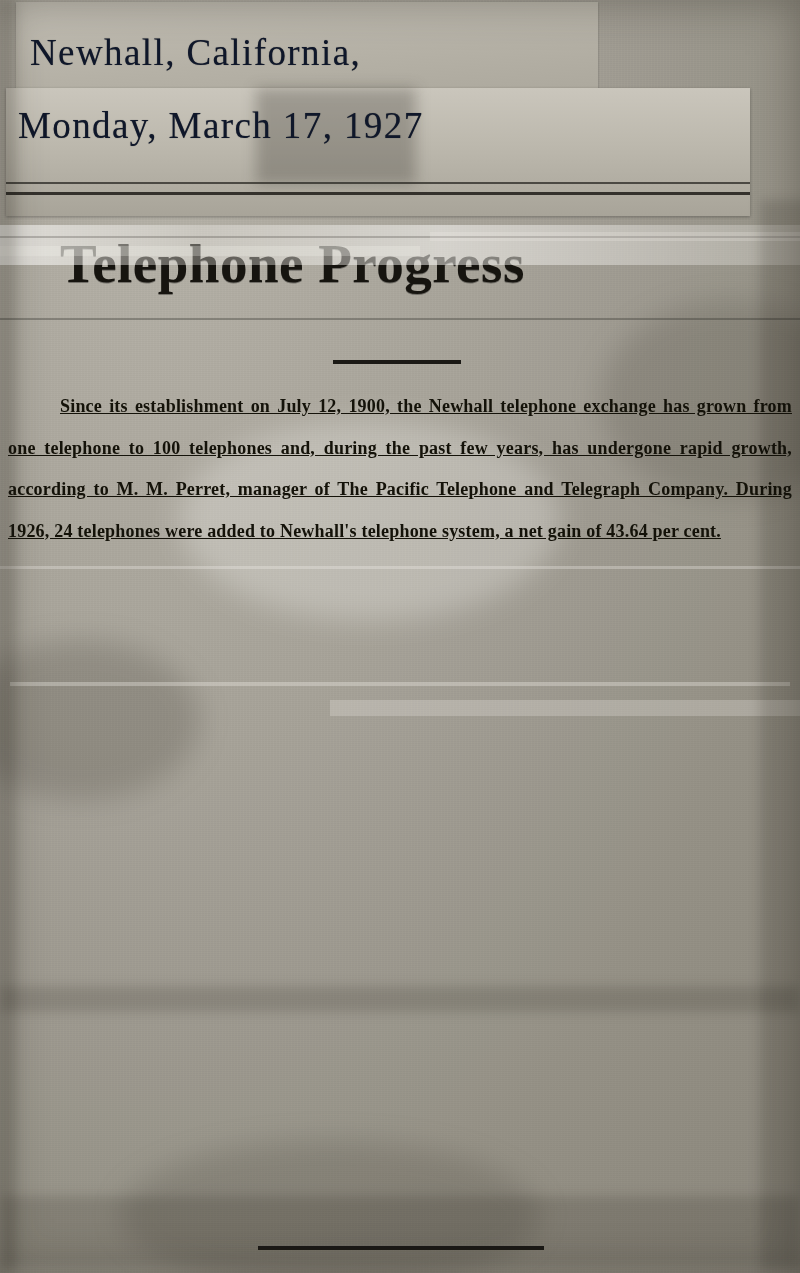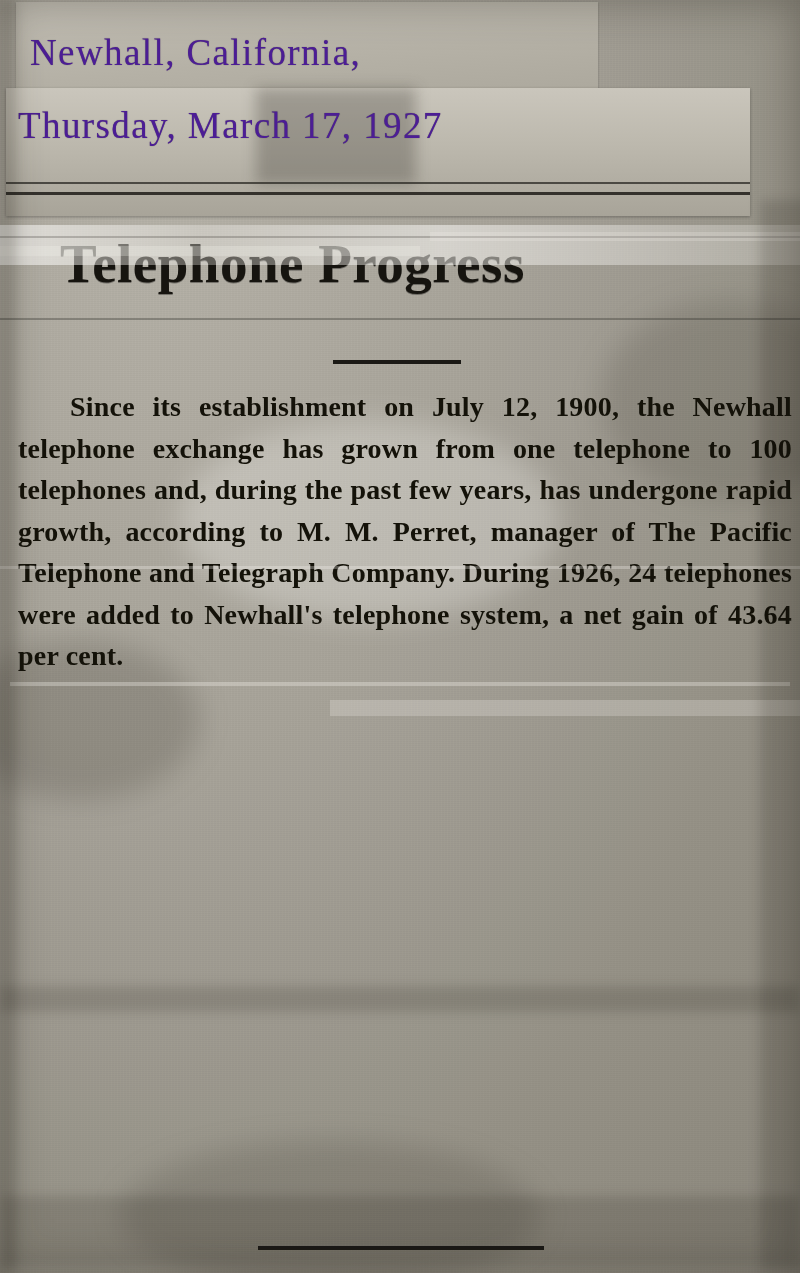--- a/index.html
+++ b/index.html
@@ -74,21 +74,21 @@
     position: absolute;
     left: 250px; top: 0px;
     width: 160px; height: 96px;
     background: rgba(60,56,50,.30);
     filter: blur(7px);
   }
 
   .date-line {
     position: absolute;
     font-family: "Liberation Serif", serif;
-    color: #4c1d95;
+    color: #0f172a;
     font-size: 37px;
     letter-spacing: 1.4px;
     white-space: nowrap;
     text-shadow: 0 0 1px rgba(0,0,0,.45);
   }
   .date-line-1 { left: 30px; top: 31px; }
   .date-line-2 { left: 18px; top: 104px; }
 
   
   .headline {
@@ -130,29 +130,30 @@
     background: #1b1915;
   }
 
   
   .body {
     position: absolute;
     left: 8px; top: 386px;
     width: 784px;
   }
   .para {
-    margin: 0 0 0 10px;
+    margin: 0 0 0 0;
     font-family: "Liberation Serif", serif;
     font-weight: bold;
-    font-size: 28px;
+    font-size: 18px;
     line-height: 41.5px;
     color: #141209;
     text-align: justify;
     text-align-last: left;
     letter-spacing: .2px;
+    text-decoration: underline;
   }
   .para.first { text-indent: 52px; }
   .para.second { text-indent: 52px; margin-top: 6px; }
   .scratch {
     position: absolute;
     pointer-events: none;
     background: rgba(245,243,238,.55);
   }
   .darkband {
     position: absolute;
@@ -182,21 +183,21 @@
   <div class="blotch" style="left:180px; top:420px; width:380px; height:200px; background:rgba(235,233,226,.28); mix-blend-mode:screen;"></div>
 
   <div class="strip-a"></div>
   <div class="strip-b">
     <div class="smudge"></div>
     <div class="rule-thin"></div>
     <div class="rule-thin2"></div>
   </div>
 
   <div class="date-line date-line-1">Newhall, California,</div>
-  <div class="date-line date-line-2">Thursday, March 17, 1927</div>
+  <div class="date-line date-line-2">Monday, March 17, 1927</div>
 
   <div class="headline">Telephone Progress</div>
   <div class="headline-fade"></div>
   <div class="hairline" style="left:0; top:318px; width:800px; opacity:.35;"></div>
   <div class="hairline" style="left:0; top:236px; width:800px; opacity:.25;"></div>
 
   <div class="short-rule"></div>
 
   <div class="body">
     <p class="para first">Since its establishment on July 12, 1900, the Newhall telephone exchange has grown from one telephone to 100 telephones and, during the past few years, has undergone rapid growth, according to M. M. Perret, manager of The Pacific Telephone and Telegraph Company. During 1926, 24 telephones were added to Newhall's telephone system, a net gain of 43.64 per cent.</p>

